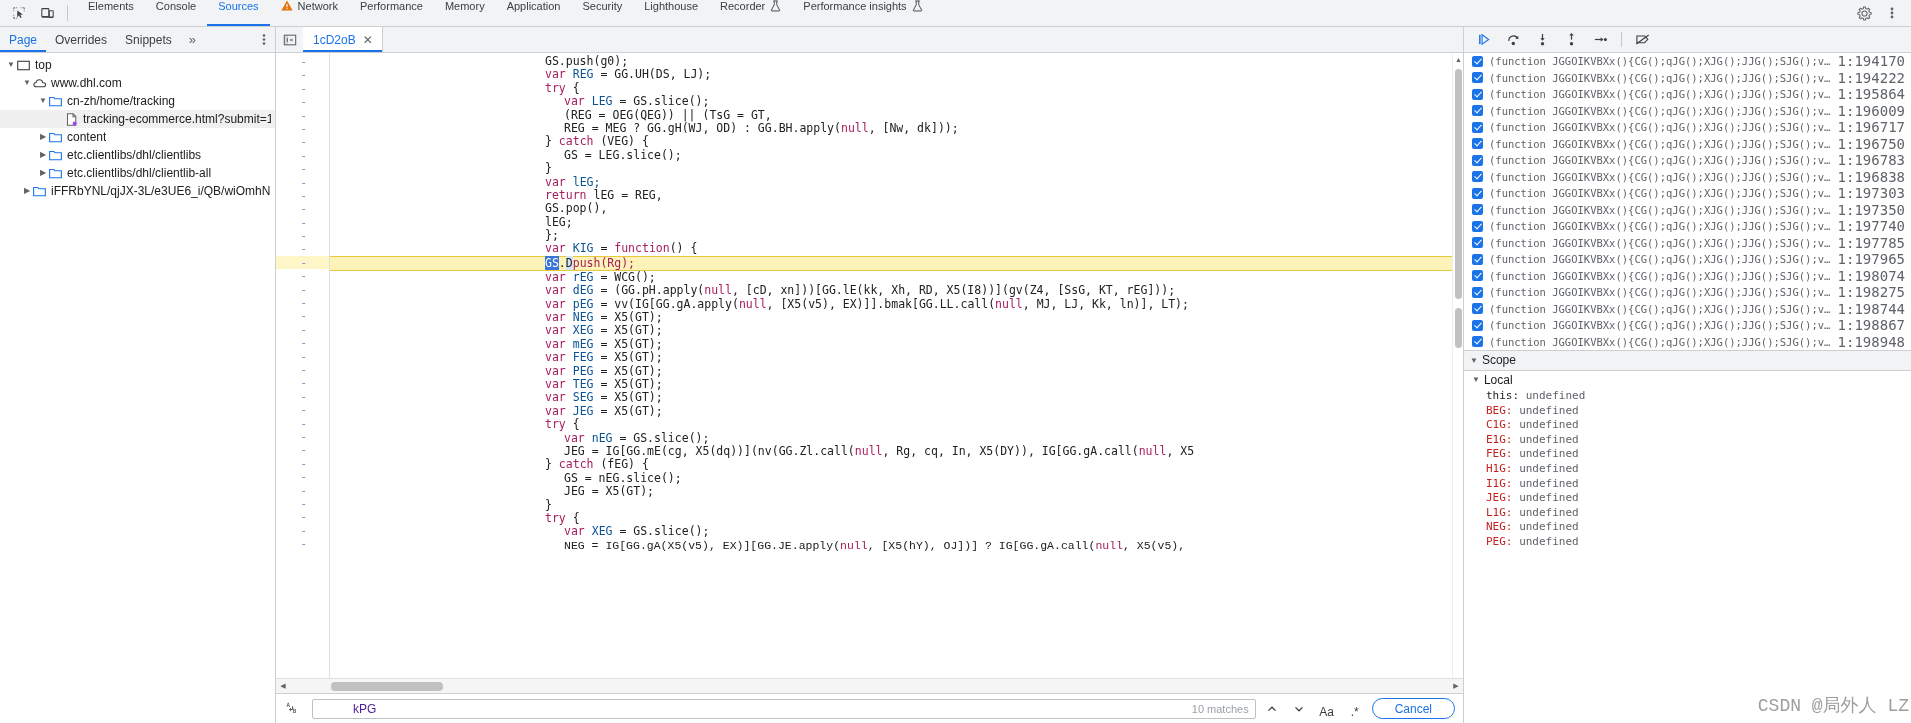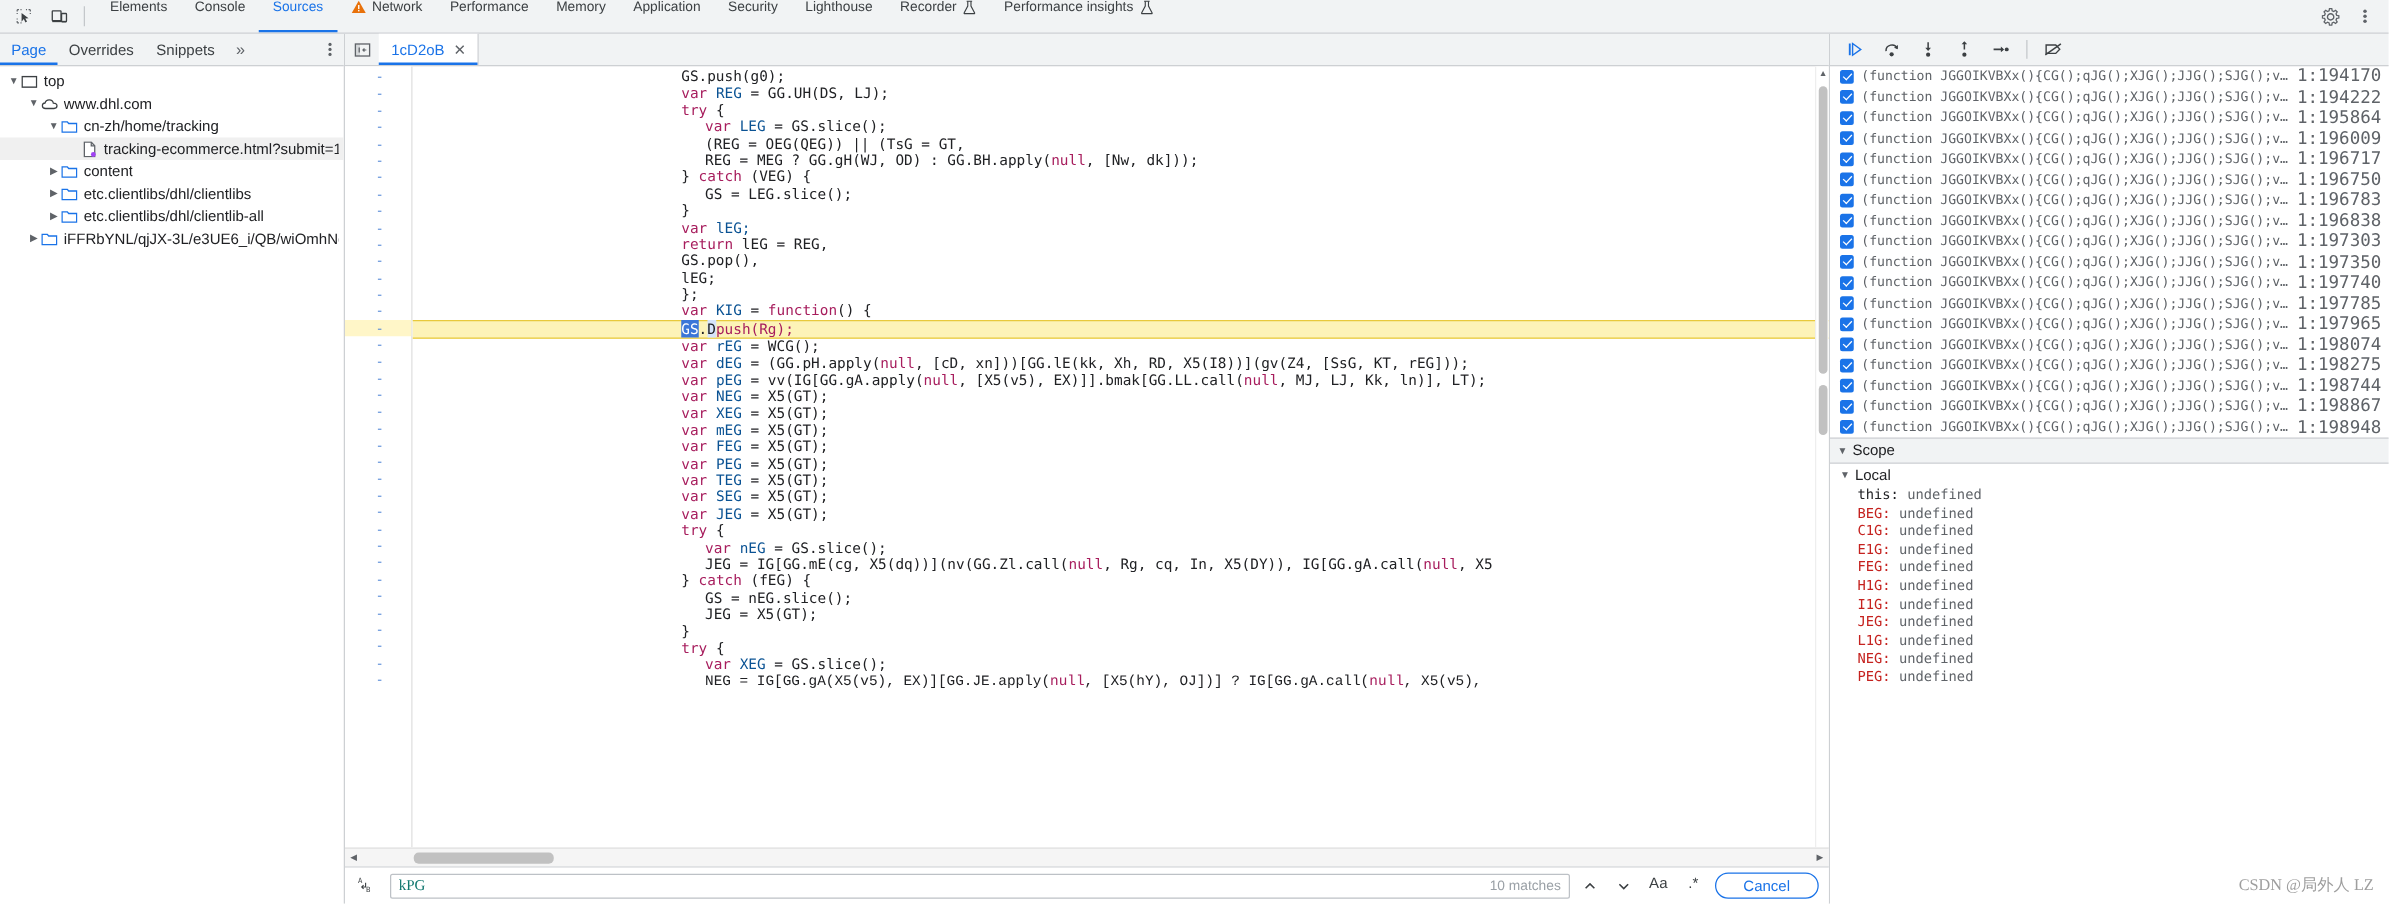--- a/index.html
+++ b/index.html
@@ -182,30 +182,31 @@
     color: #3c4043; cursor: pointer;
   }
   .search-input-wrap {
     flex: 1; height: 20px;
     border: 1px solid #bdc1c6; border-radius: 2px;
     display: flex; align-items: center; padding: 0 6px;
     background: #ffffff;
   }
   .search-input {
     flex: 1; border: none; outline: none;
-    font-family: Liberation Serif, serif; font-size: 12px; color: #0f766e;
+    font-family: Liberation Sans, sans-serif; font-size: 12px; color: #4c1d95;
     background: transparent;
+    margin-left: 34px;
   }
   .match-count { font-size: 11px; color: #9aa0a6; padding-left: 8px; white-space: nowrap; }
   .sb-btn {
     width: 21px; height: 21px; display: flex; align-items: center; justify-content: center;
     cursor: pointer; color: #3c4043; font-size: 11px; border-radius: 2px;
   }
   .sb-toggle {
-    min-width: 22px; height: 20px; display: flex; align-items: flex-start; justify-content: center;
+    min-width: 22px; height: 20px; display: flex; align-items: flex-end; justify-content: center;
     cursor: pointer; font-size: 12px; color: #3c4043; border-radius: 2px;
   }
   .cancel-btn {
     height: 21px; padding: 0 22px;
     border: 1px solid #1a73e8; border-radius: 11px;
     background: #ffffff; color: #1a73e8;
     font-family: "Liberation Sans", sans-serif; font-size: 12px;
     cursor: pointer;
     display: flex; align-items: center; justify-content: center;
   }
@@ -276,23 +277,23 @@
     padding-left: 22px;
     font-family: "DejaVu Sans Mono", monospace;
     font-size: 11px;
     white-space: nowrap; cursor: pointer;
   }
   .sc-name { color: #c5221f; }
   .sc-name.this { color: #202124; }
   .sc-val { color: #5f6368; }
 
   .watermark {
-    position: absolute; right: 12px; bottom: 6px;
-    font-size: 13px; color: #9e9e9e;
-    font-family: Liberation Serif, serif;
+    position: absolute; right: 2px; bottom: 6px;
+    font-size: 18px; color: #9e9e9e;
+    font-family: Liberation Mono, monospace;
     user-select: none;
   }
 </style>
 </head>
 <body>
 
 <div class="app">
 
   <div class="toolbar">
     <div class="tb-icons">

